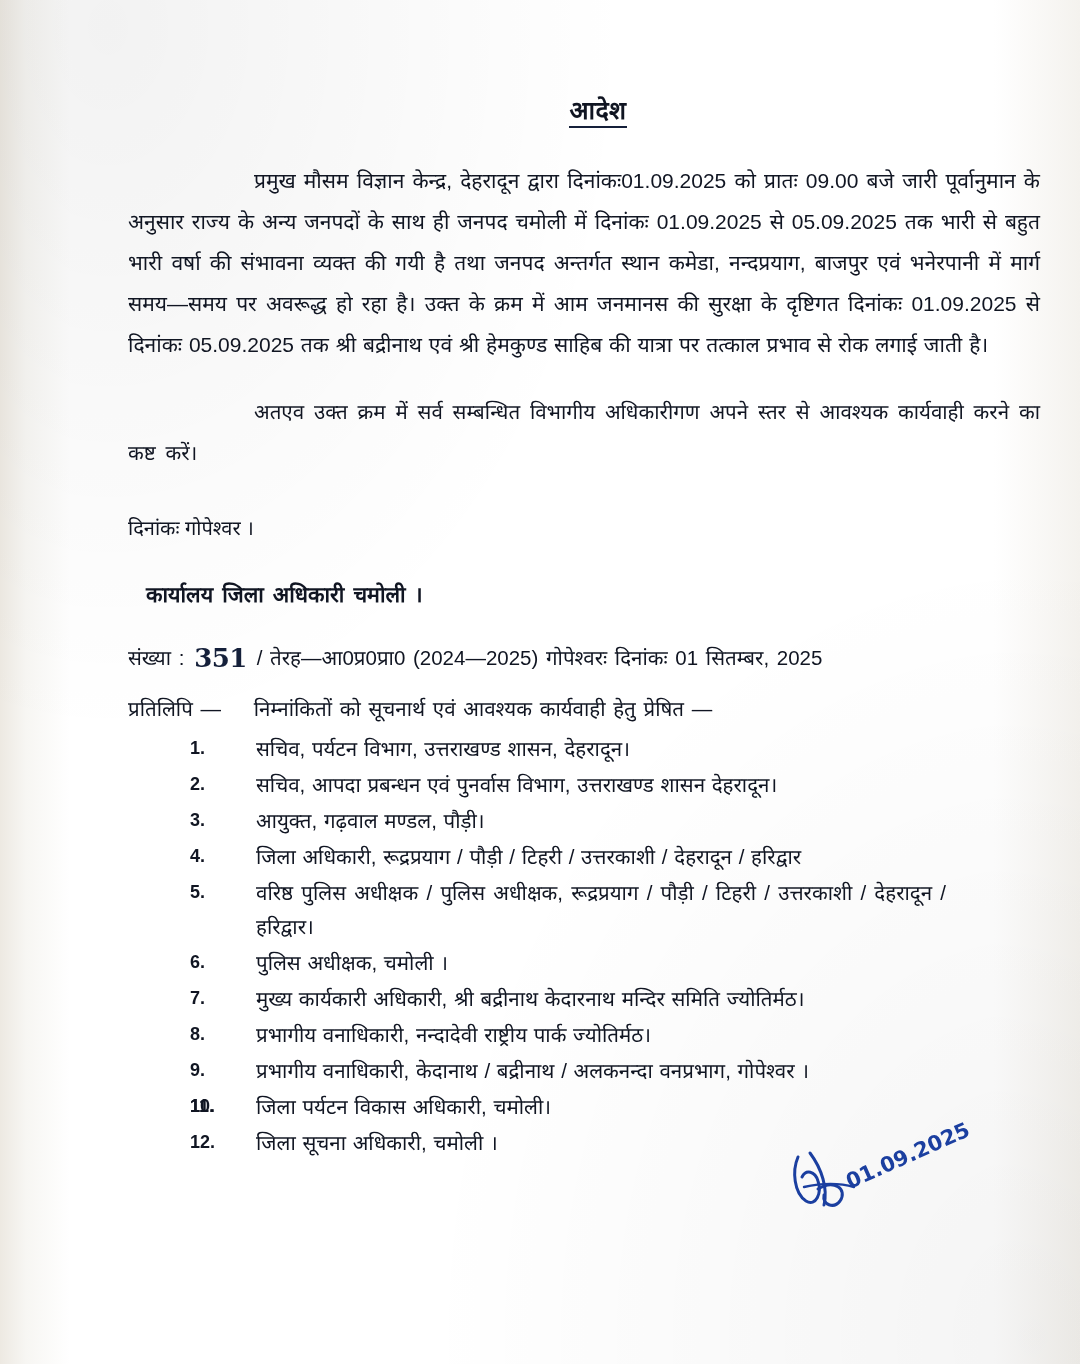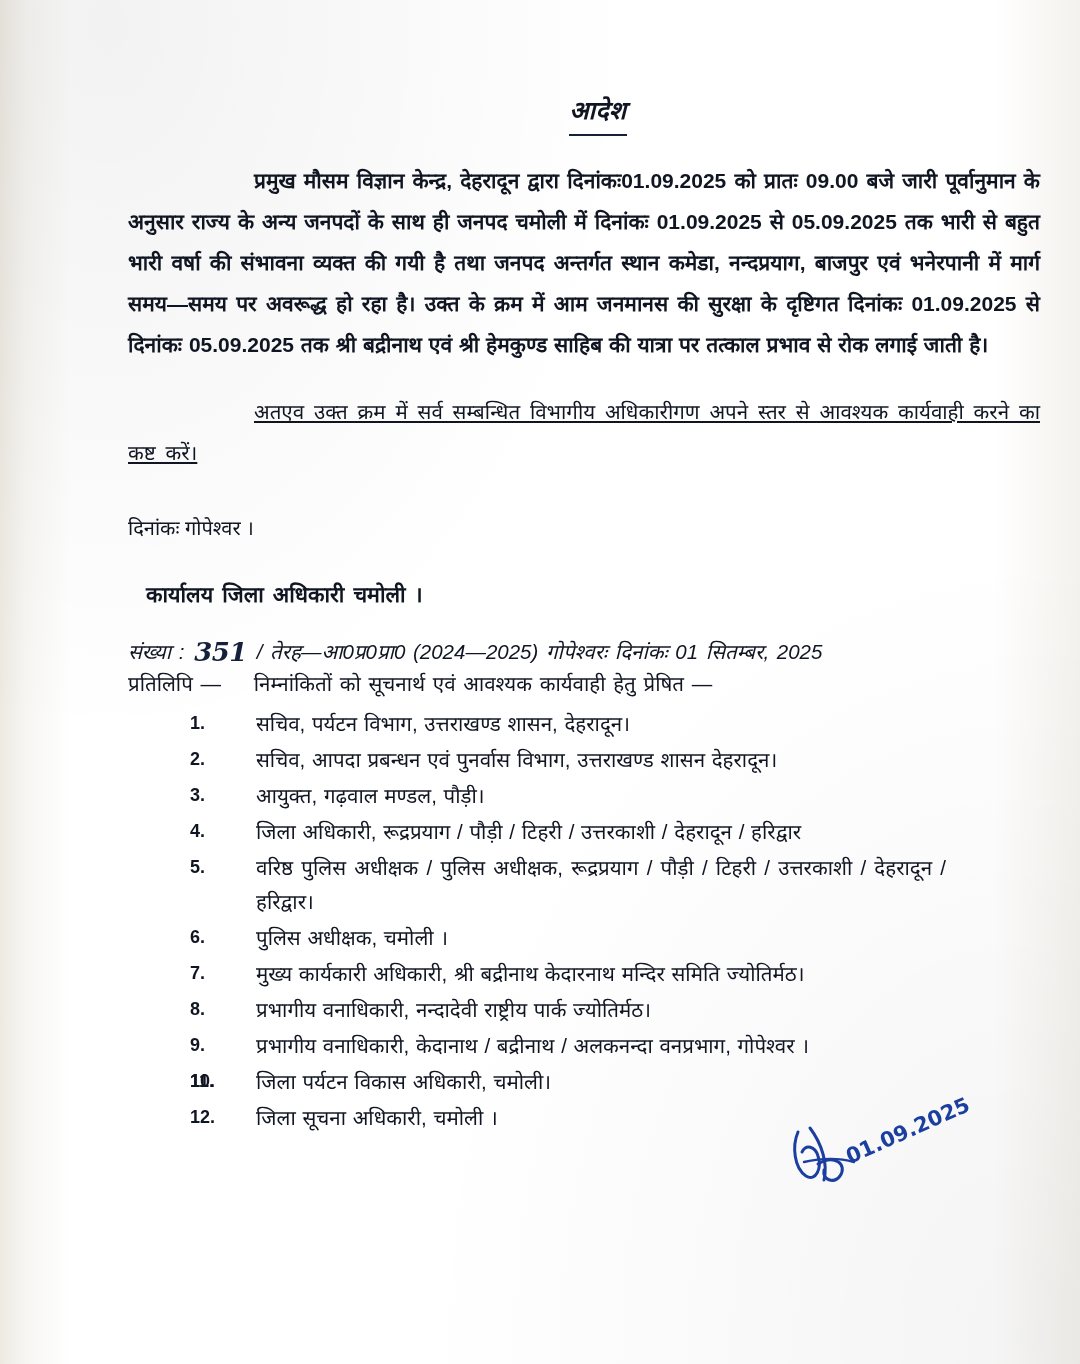--- a/index.html
+++ b/index.html
@@ -55,43 +55,41 @@
   .doc-title {
     text-align: center;
     font-size: 25px;
     font-weight: 700;
     letter-spacing: 0.4px;
     margin: 0 0 34px 0;
     padding-left: 28px;
   }
   .doc-title span {
     border-bottom: 2px solid #15203a;
-    padding-bottom: 10px;
-    font-style: italic;
+    padding-bottom: 2px;
   }
 
   
   .para {
     font-size: 20.5px;
     line-height: 41px;
     text-align: justify;
     text-justify: inter-word;
     margin: 0 0 6px 0;
     word-spacing: 1px;
   }
   .para.first {
     text-indent: 126px;
   }
   .para.second {
     text-indent: 126px;
     margin-top: 26px;
     word-spacing: 4px;
-    text-decoration: underline;
-  }
-  .bb { font-weight: 700; font-size: 21px; }
+  }
+  .bb { font-weight: 400; font-size: 21px; }
 
   
   .date-block {
     margin-top: 38px;
     font-size: 20px;
     line-height: 34px;
   }
 
   
   .sign-area {
@@ -123,39 +121,38 @@
     font-size: 21.5px;
     font-weight: 700;
     margin: 34px 0 28px 0;
     padding-left: 18px;
     word-spacing: 3px;
   }
 
   
   .num-line {
     font-size: 20.5px;
-    line-height: 29px;
+    line-height: 40px;
     white-space: nowrap;
     word-spacing: 2px;
-    font-style: italic;
   }
   .num-line .handwritten {
     font-family: "DejaVu Serif", serif;
     font-weight: 700;
     font-size: 26px;
     color: #15203a;
     letter-spacing: -0.5px;
     padding: 0 2px;
     position: relative;
     top: 2px;
   }
   .copy-line {
     font-size: 20.5px;
     line-height: 34px;
-    margin-top: 1px;
+    margin-top: 14px;
     word-spacing: 2px;
   }
   .copy-line .lbl { display: inline-block; width: 118px; }
 
   
   ol.recipients {
     list-style: none;
     margin: 6px 0 0 0;
     padding: 0;
   }

